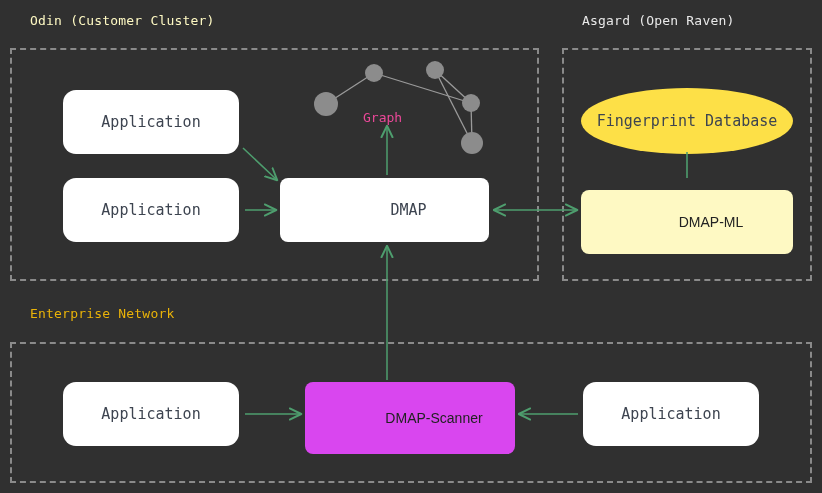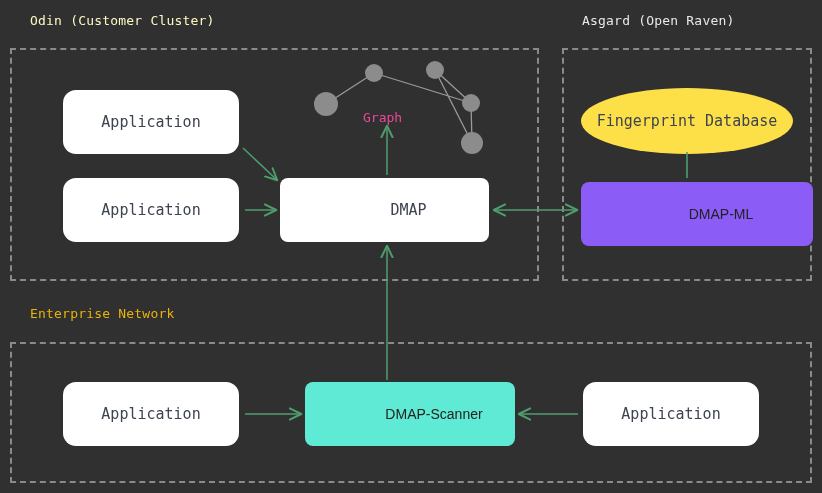--- a/index.html
+++ b/index.html
@@ -94,23 +94,23 @@
       <circle cx="435" cy="70" r="9" fill="#8c8c8c"></circle>
       <circle cx="471" cy="103" r="9" fill="#8c8c8c"></circle>
       <circle cx="472" cy="143" r="11" fill="#8c8c8c"></circle>
     </svg>
 
   <div id="nodes-root">
       <div class="node rounded mono" style="left: 63px; top: 90px; width: 176px; height: 64px; background: rgb(255, 255, 255);">Application</div>
       <div class="node rounded mono" style="left: 63px; top: 178px; width: 176px; height: 64px; background: rgb(255, 255, 255);">Application</div>
       <div class="node square mono" style="left: 280px; top: 178px; width: 209px; height: 64px; background: rgb(255, 255, 255);">DMAP</div>
       <div class="node ellipse mono" style="left: 581px; top: 88px; width: 212px; height: 66px; background: #fde047;">Fingerprint Database</div>
-      <div class="node square sans" style="left: 581px; top: 182px; width: 232px; height: 64px; background: #8b5cf6;">DMAP-ML</div>
+      <div class="node square sans" style="left: 581px; top: 190px; width: 212px; height: 64px; background: #fef9c3;">DMAP-ML</div>
       <div class="node rounded mono" style="left: 63px; top: 382px; width: 176px; height: 64px; background: rgb(255, 255, 255);">Application</div>
-      <div class="node square sans" style="left: 305px; top: 382px; width: 210px; height: 64px; background: #5eead4;">DMAP-Scanner</div>
+      <div class="node square sans" style="left: 305px; top: 382px; width: 210px; height: 72px; background: #d946ef;">DMAP-Scanner</div>
       <div class="node rounded mono" style="left: 583px; top: 382px; width: 176px; height: 64px; background: rgb(255, 255, 255);">Application</div>
     </div>
 
   <svg class="layer" id="conn-layer">
     <defs>
       <marker id="arrowhead" markerWidth="9" markerHeight="9" refX="8" refY="4.5" orient="auto" markerUnits="strokeWidth">
         <path d="M0.5,0.8 L8.2,4.5 L0.5,8.2" fill="none" stroke="#4e9e6e" stroke-width="1.3" stroke-linecap="round" stroke-linejoin="round"></path>
       </marker>
       <marker id="arrowtail" markerWidth="9" markerHeight="9" refX="1" refY="4.5" orient="auto" markerUnits="strokeWidth">
         <path d="M8.5,0.8 L0.8,4.5 L8.5,8.2" fill="none" stroke="#4e9e6e" stroke-width="1.3" stroke-linecap="round" stroke-linejoin="round"></path>

